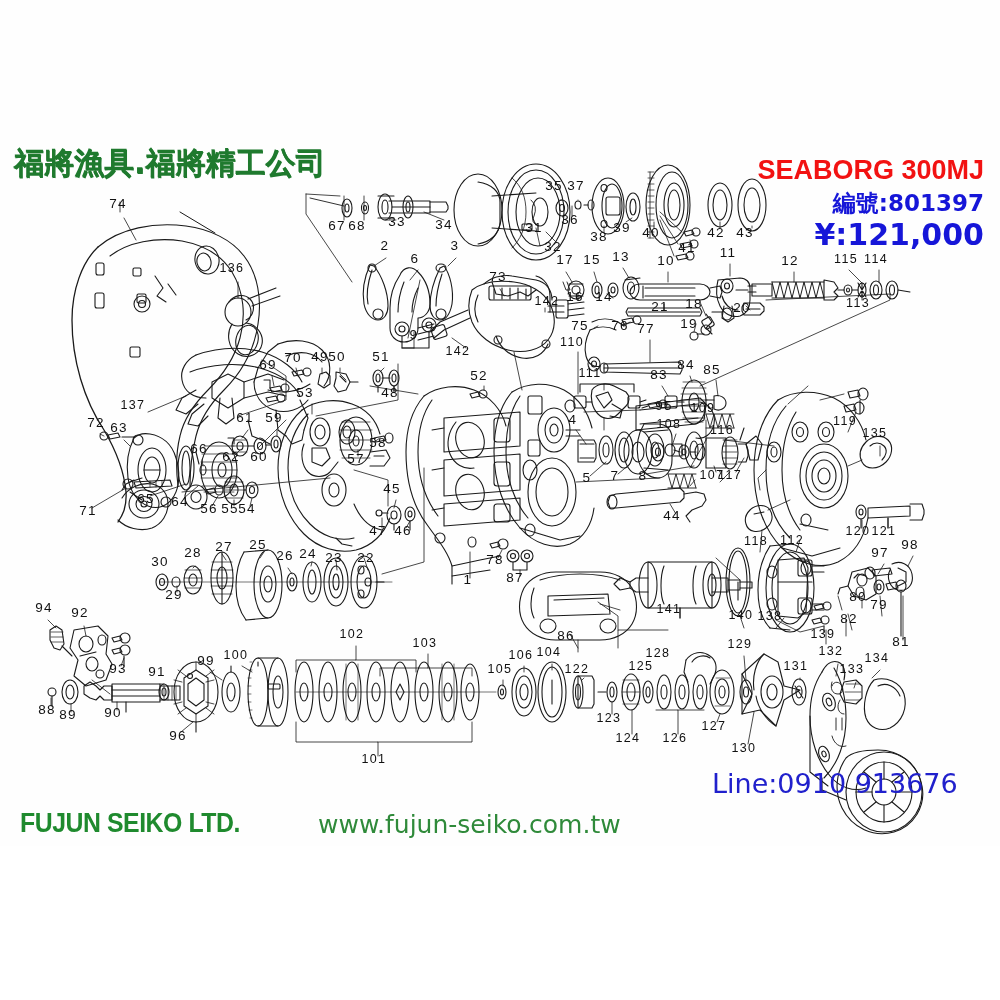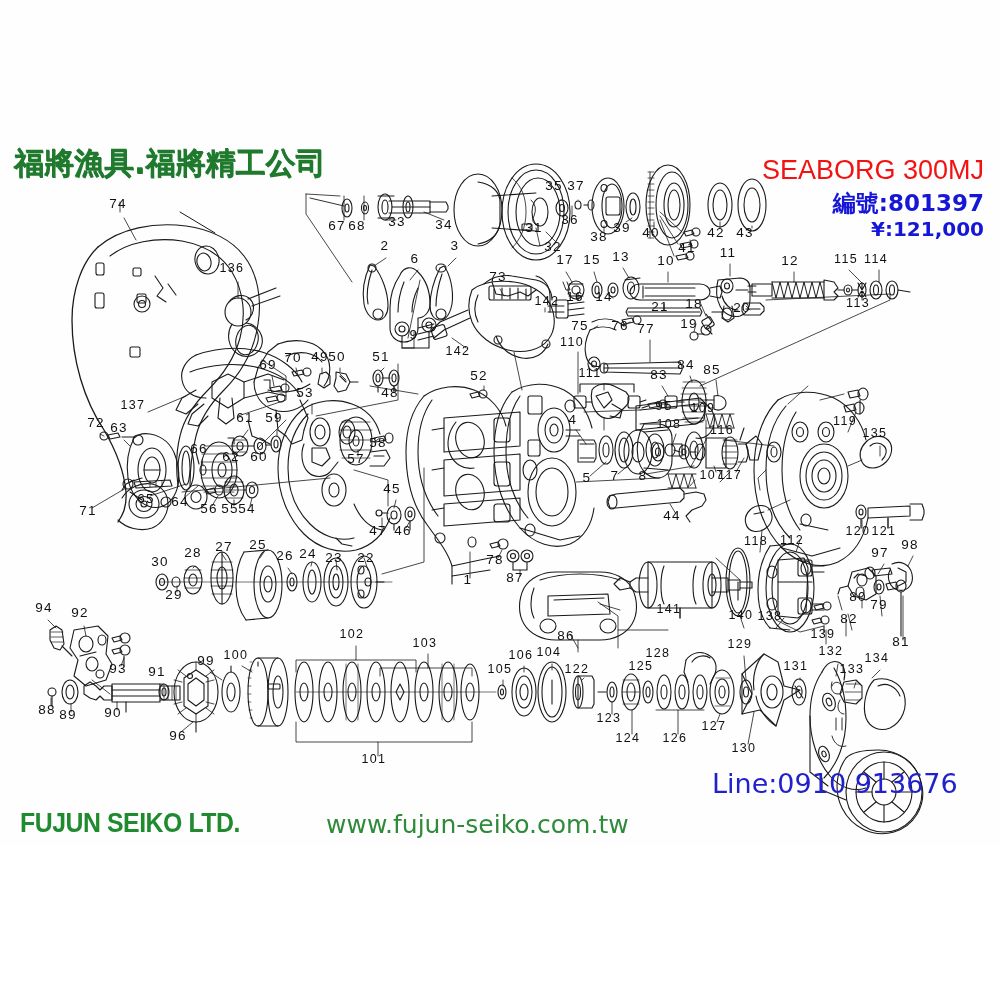--- a/index.html
+++ b/index.html
@@ -17,45 +17,45 @@
   .shop-title{
     position:absolute;left:14px;top:143px;
     font-family:"DejaVu Sans", sans-serif;
     font-size:30px;font-weight:bold;
     color:#1f7a2e;letter-spacing:0px;white-space:nowrap;
     text-shadow:0.5px 0.5px 0 #1f7a2e;
   }
   .model-name{
     position:absolute;right:16px;top:155px;
     font-family:"Liberation Sans", sans-serif;
-    font-size:27px;font-weight:normal;color:#f21212;
+    font-size:27px;font-weight:bold;color:#f21212;
     white-space:nowrap;text-align:right;
   }
   .model-code{
     position:absolute;right:16px;top:188px;
     font-family:"DejaVu Sans", sans-serif;
     font-size:23px;font-weight:bold;color:#1616d8;
     white-space:nowrap;
   }
   .model-price{
     position:absolute;right:16px;top:217px;
     font-family:"DejaVu Sans", sans-serif;
-    font-size:20px;font-weight:bold;color:#1616d8;
+    font-size:30px;font-weight:bold;color:#1616d8;
     white-space:nowrap;text-align:left;
   }
   
   .footer-company{
     position:absolute;left:20px;top:808px;
     font-family:"Liberation Sans", sans-serif;
     font-size:27px;font-weight:bold;color:#1f8a2e;
     letter-spacing:-0.5px;white-space:nowrap;
     transform:scaleX(0.92);transform-origin:left top;
   }
   .footer-web{
-    position:absolute;left:326px;top:810px;
+    position:absolute;left:318px;top:810px;
     font-family:"DejaVu Sans", sans-serif;
     font-size:25px;color:#2f8a3a;white-space:nowrap;
   }
   .footer-line{
     position:absolute;left:712px;top:768px;
     font-family:"DejaVu Sans", sans-serif;
     font-size:27px;color:#2020cc;white-space:nowrap;
   }
   
   #diagram{position:absolute;left:0;top:0;width:1000px;height:1000px;}

